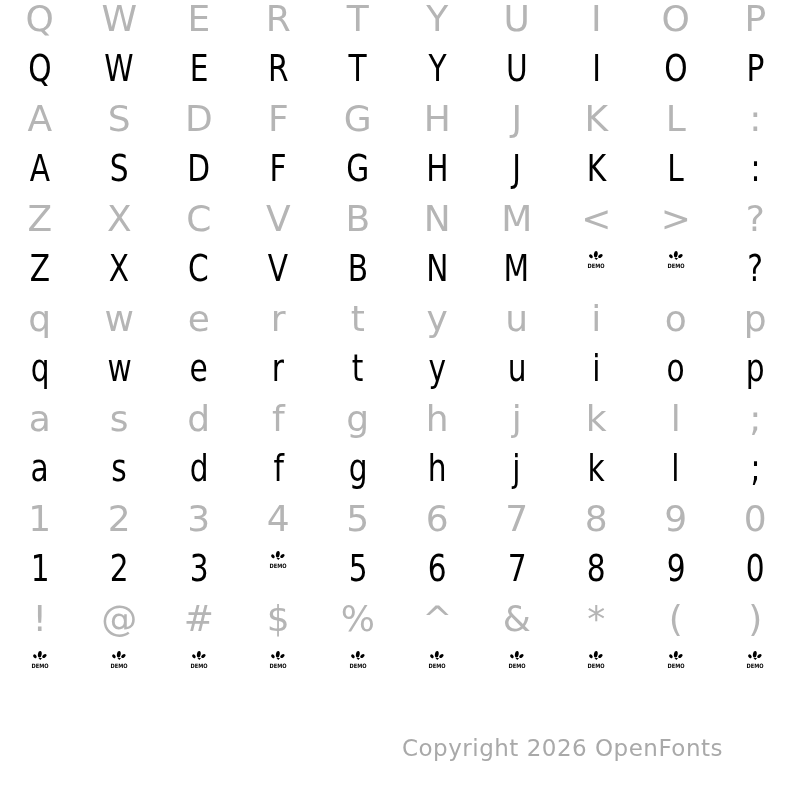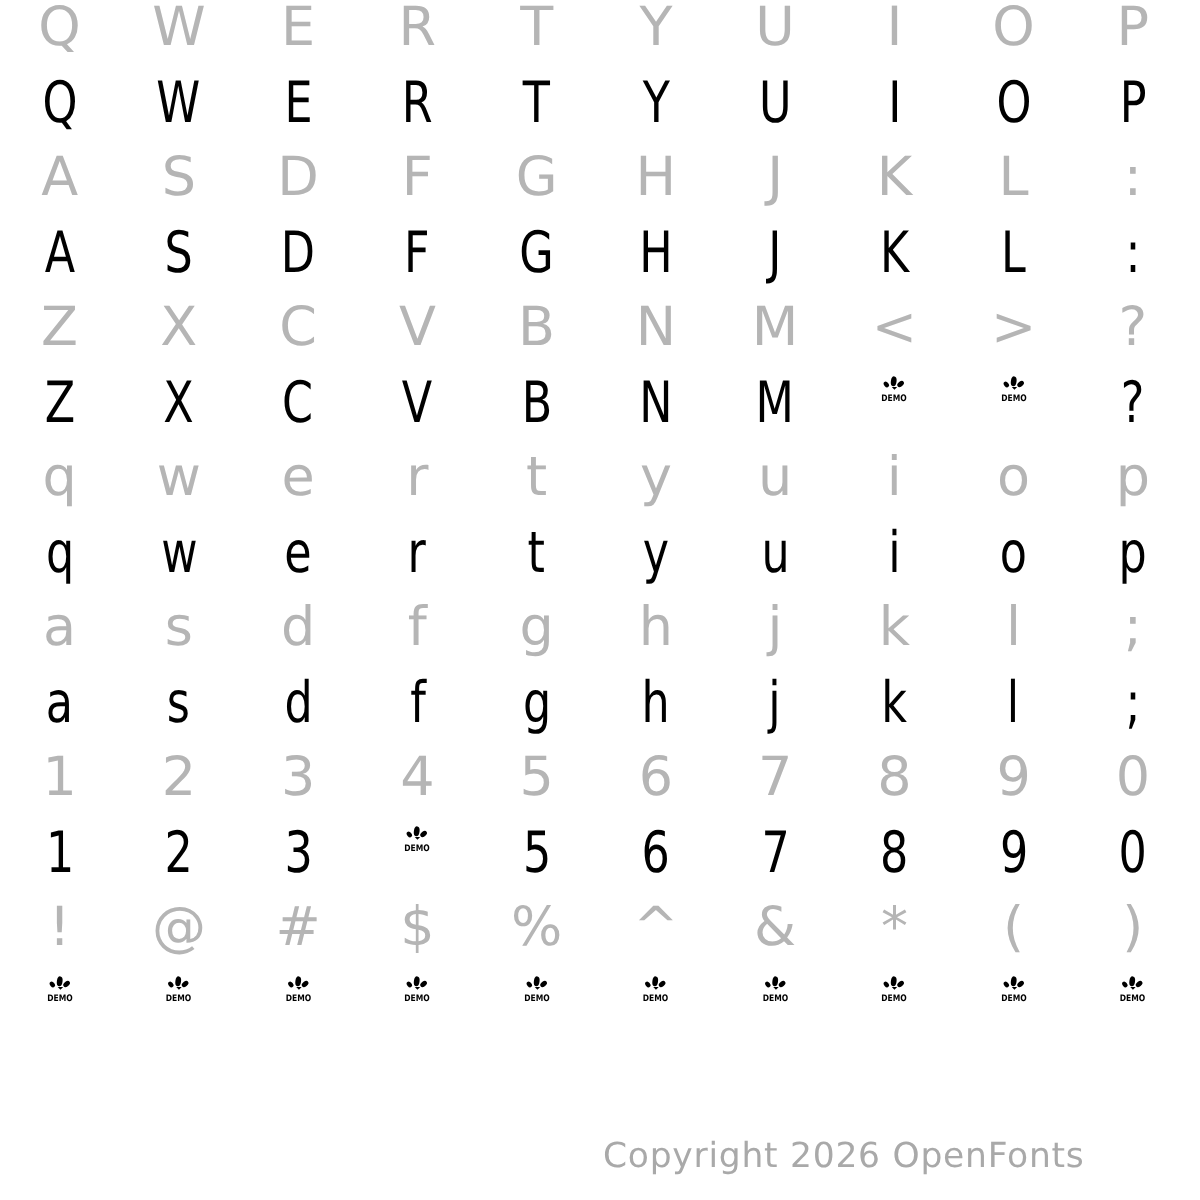--- a/index.html
+++ b/index.html
@@ -47,21 +47,21 @@
     transform-origin: 50% 80%;
   }
   .demo-icon {
     vertical-align: 6px;
   }
   .demo-icon text {
     font-family: "DejaVu Sans", sans-serif;
   }
   .copyright {
     position: absolute;
-    top: 755px;
+    top: 732px;
     right: 77px;
     font-size: 23px;
     line-height: 32px;
     color: var(--footer-color, #a9a9a9);
     letter-spacing: 0.5px;
   }
 </style>
 </head>
 <body>
 

